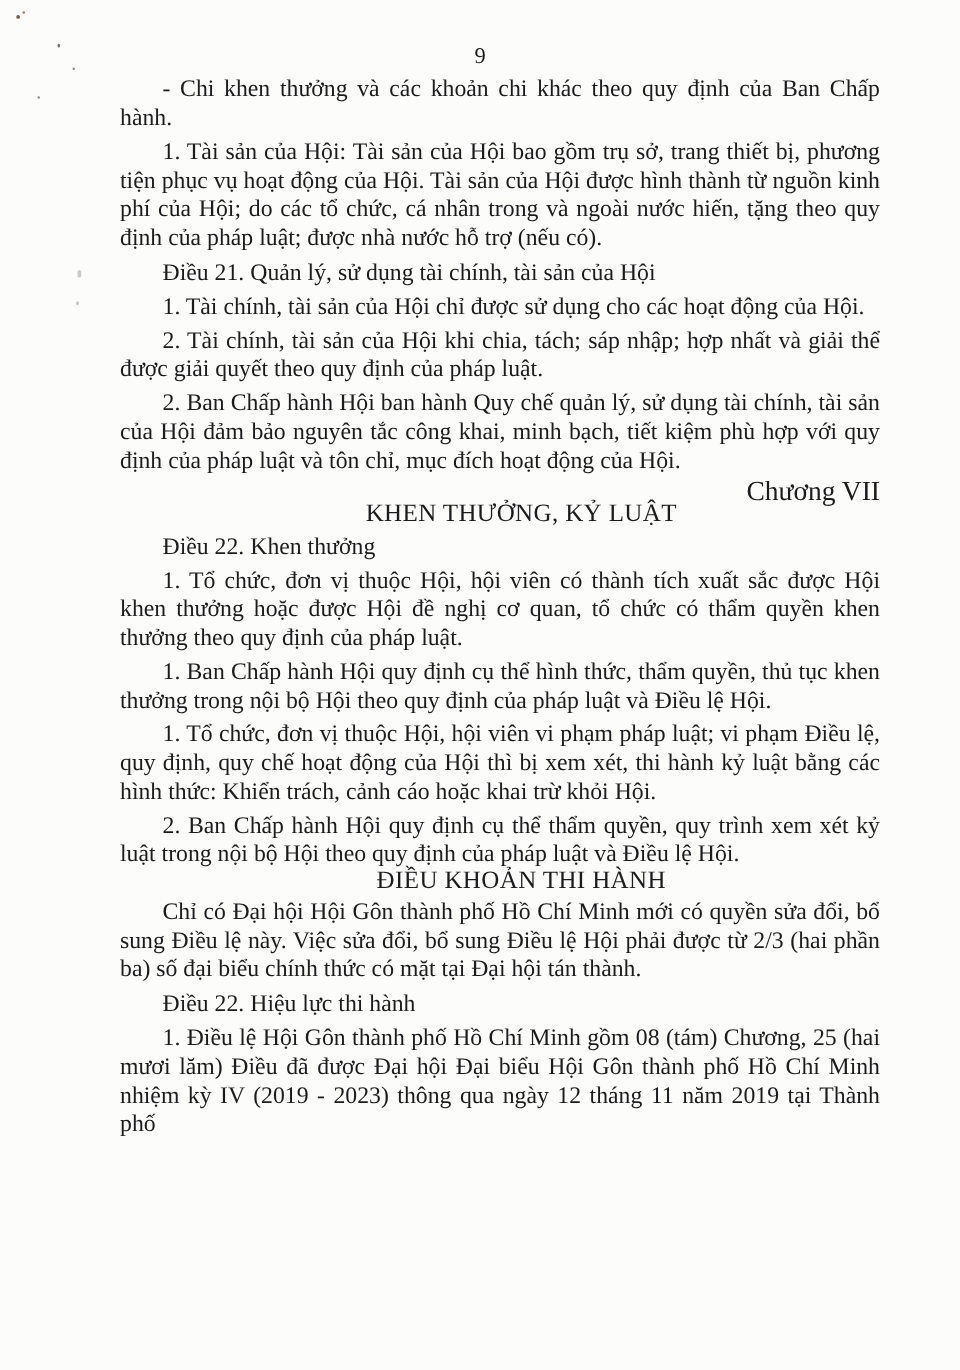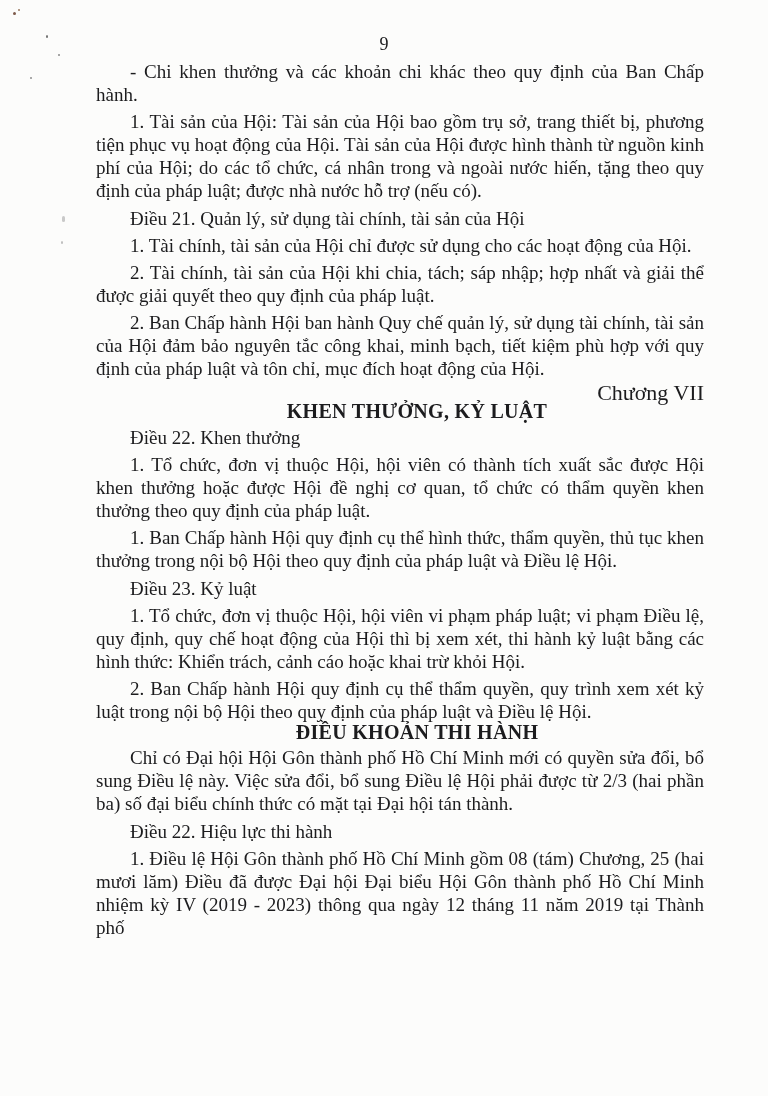--- a/index.html
+++ b/index.html
@@ -32,21 +32,21 @@
   .article { margin: 5px 0 0 0; font-weight: normal; }
   .chapnum {
     margin: 3px 0 0 0;
     text-align: right; text-indent: 0;
     font-weight: normal;
     font-size: 22px; line-height: 19px;
   }
   .chaptitle {
     margin: 0;
     text-align: center; text-indent: 0;
-    font-weight: bold;
+    font-weight: normal;
     font-size: 20px; line-height: 19px;
     letter-spacing: 0.3px;
   }
   .speck { position: absolute; border-radius: 50%; }
   .speck-1 { left: 13px;  top: 12px;  width: 3px; height: 3px; background: #7d5a4a; }
   .speck-2 { left: 18px;  top: 9px;   width: 2px; height: 2px; background: #9a7a60; }
   .speck-3 { left: 46px;  top: 35px;  width: 2px; height: 3px; background: #6e6e6e; }
   .speck-4 { left: 58px;  top: 54px;  width: 2px; height: 2px; background: #8a8a8a; }
   .speck-5 { left: 30px;  top: 77px;  width: 2px; height: 2px; background: #8f8f8f; }
   .speck-6 { left: 62px;  top: 216px; width: 3px; height: 6px; background: #c9c9c9; border-radius: 2px; }
@@ -64,21 +64,20 @@
     <p class="para">1. Tài sản của Hội: Tài sản của Hội bao gồm trụ sở, trang thiết bị, phương tiện phục vụ hoạt động của Hội. Tài sản của Hội được hình thành từ nguồn kinh phí của Hội; do các tổ chức, cá nhân trong và ngoài nước hiến, tặng theo quy định của pháp luật; được nhà nước hỗ trợ (nếu có).</p>
     <p class="article">Điều 21. Quản lý, sử dụng tài chính, tài sản của Hội</p>
     <p class="para">1. Tài chính, tài sản của Hội chỉ được sử dụng cho các hoạt động của Hội.</p>
     <p class="para">2. Tài chính, tài sản của Hội khi chia, tách; sáp nhập; hợp nhất và giải thể được giải quyết theo quy định của pháp luật.</p>
     <p class="para">2. Ban Chấp hành Hội ban hành Quy chế quản lý, sử dụng tài chính, tài sản của Hội đảm bảo nguyên tắc công khai, minh bạch, tiết kiệm phù hợp với quy định của pháp luật và tôn chỉ, mục đích hoạt động của Hội.</p>
     <p class="chapnum">Chương VII</p>
     <p class="chaptitle">KHEN THƯỞNG, KỶ LUẬT</p>
     <p class="article">Điều 22. Khen thưởng</p>
     <p class="para">1. Tổ chức, đơn vị thuộc Hội, hội viên có thành tích xuất sắc được Hội khen thưởng hoặc được Hội đề nghị cơ quan, tổ chức có thẩm quyền khen thưởng theo quy định của pháp luật.</p>
     <p class="para">1. Ban Chấp hành Hội quy định cụ thể hình thức, thẩm quyền, thủ tục khen thưởng trong nội bộ Hội theo quy định của pháp luật và Điều lệ Hội.</p>
-    <p class="article">Điều 23. Kỷ luật</p>
     <p class="para">1. Tổ chức, đơn vị thuộc Hội, hội viên vi phạm pháp luật; vi phạm Điều lệ, quy định, quy chế hoạt động của Hội thì bị xem xét, thi hành kỷ luật bằng các hình thức: Khiển trách, cảnh cáo hoặc khai trừ khỏi Hội.</p>
     <p class="para">2. Ban Chấp hành Hội quy định cụ thể thẩm quyền, quy trình xem xét kỷ luật trong nội bộ Hội theo quy định của pháp luật và Điều lệ Hội.</p>
     <p class="chaptitle">ĐIỀU KHOẢN THI HÀNH</p>
     <p class="para">Chỉ có Đại hội Hội Gôn thành phố Hồ Chí Minh mới có quyền sửa đổi, bổ sung Điều lệ này. Việc sửa đổi, bổ sung Điều lệ Hội phải được từ 2/3 (hai phần ba) số đại biểu chính thức có mặt tại Đại hội tán thành.</p>
     <p class="article">Điều 22. Hiệu lực thi hành</p>
     <p class="para">1. Điều lệ Hội Gôn thành phố Hồ Chí Minh gồm 08 (tám) Chương, 25 (hai mươi lăm) Điều đã được Đại hội Đại biểu Hội Gôn thành phố Hồ Chí Minh nhiệm kỳ IV (2019 - 2023) thông qua ngày 12 tháng 11 năm 2019 tại Thành phố</p>
   </section>
 
   <div class="speck speck-1"></div>
   <div class="speck speck-2"></div>

